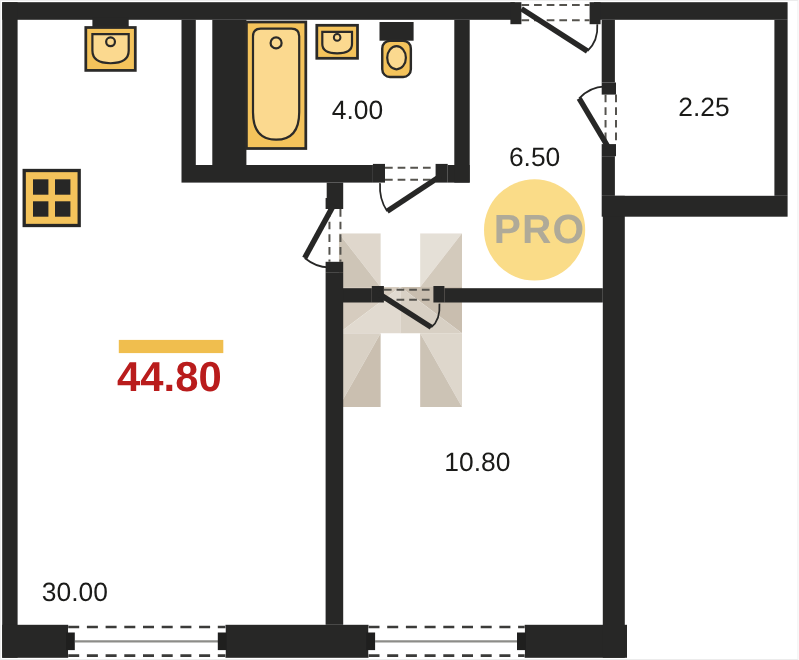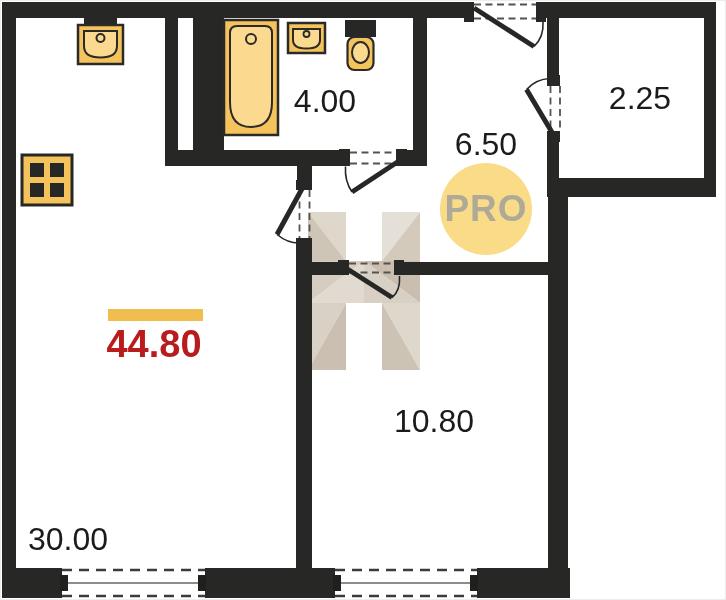--- a/index.html
+++ b/index.html
@@ -1,26 +1,26 @@
 <!DOCTYPE html>
 <html><head>
 <meta charset="utf-8">
 <style>
   html,body{margin:0;padding:0;background:#fff;}
   #plan{position:relative;width:726px;height:600px;background:#ffffff;overflow:hidden;
         font-family:"Liberation Sans", sans-serif;box-shadow:inset 0 0 0 1px #ececec;}
   .wall{position:absolute;background:#272726;z-index:2;}
   .area-label{position:absolute;z-index:4;transform:translate(-50%,-50%);
-              font-size:32px;color:#1b1b19;white-space:nowrap;}
+              font-size:24px;color:#1b1b19;white-space:nowrap;}
   .total-label{position:absolute;z-index:4;transform:translate(-50%,-50%);
                font-size:38px;font-weight:bold;color:#b91c1c;white-space:nowrap;}
   .accent-bar{position:absolute;left:108px;top:309px;width:95px;height:12px;
               background:#F0BE4E;z-index:4;}
   .badge{position:absolute;left:440px;top:163px;width:92px;height:92px;border-radius:50%;
-         background:#FADC88;z-index:4;display:flex;align-items:center;justify-content:center;}
+         background:#FADC88;z-index:4;display:flex;align-items:center;justify-content:flex-end;}
   .badge span{font-size:37px;letter-spacing:1px;color:#A3A29B;font-weight:bold;opacity:.85;}
   #wm{position:absolute;left:308px;top:212px;z-index:1;opacity:.93;}
   #overlay{position:absolute;left:0;top:0;z-index:3;}
 </style>
 </head>
 <body>
 
 <div id="plan">
 
   <svg id="wm" width="112" height="158" viewBox="0 0 112 158">

